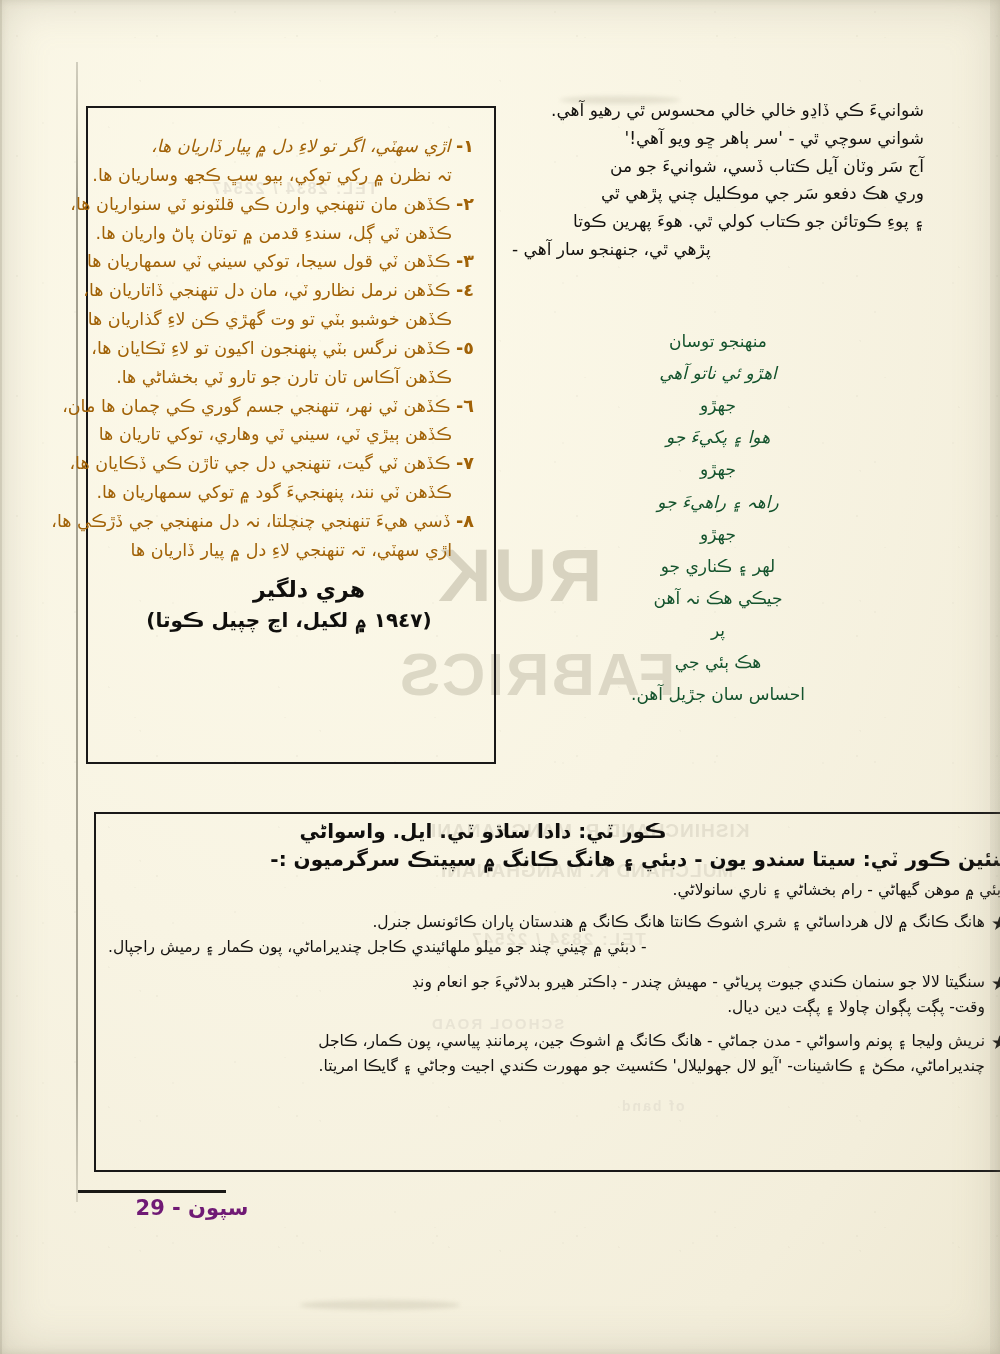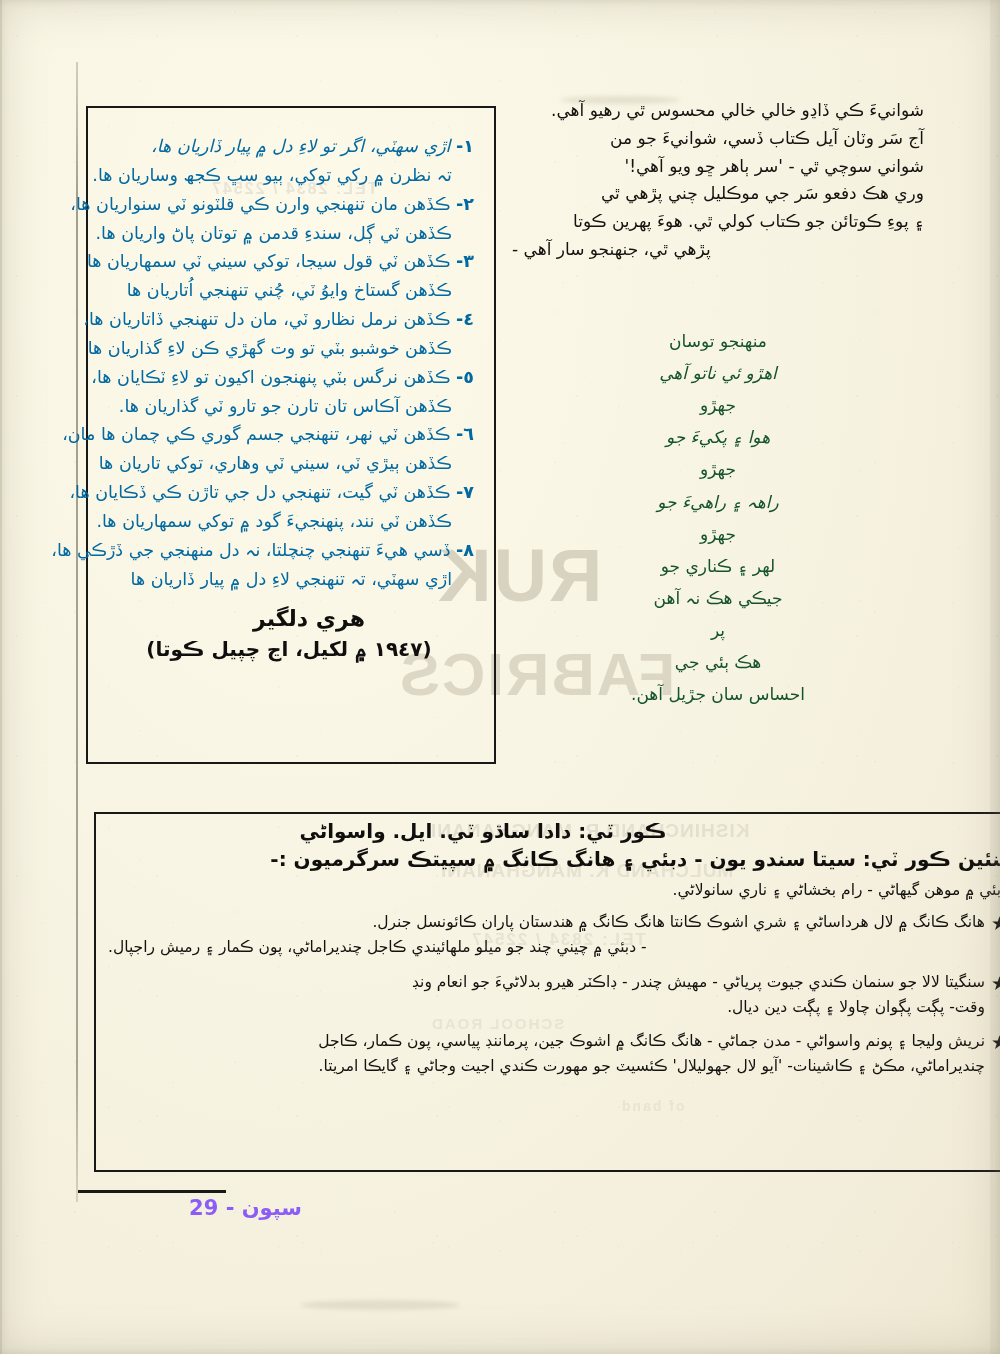--- a/index.html
+++ b/index.html
@@ -76,21 +76,21 @@
     box-sizing:border-box;
   }
   #poem-inner{
     padding:26px 20px 10px 16px;
     direction:rtl;
   }
   .verse{
     margin:0 0 4px 0;
     font-size:17.5px;
     line-height:1.42;
-    color:#0369a1;
+    color:#a16207;
     white-space:nowrap;
     font-weight:500;
   }
   .verse.first{ text-indent:0; }
   .verse.second{ padding-right:22px; }
   .verse .num{ font-weight:600; }
   .verse .ital{ font-style:italic; }
   #poem-sign{
     margin-top:14px;
     font-size:22px;
@@ -181,21 +181,21 @@
   }
   .bline.tail{ text-align:left; }
 
   
   #footer-rule{
     position:absolute;left:78px;top:1190px;width:148px;height:3px;background:#1a1916;
   }
   #footer{
     position:absolute;left:82px;top:1196px;width:220px;
     direction:rtl;
-    font-size:21px;font-weight:bold;color:#8b5cf6;
+    font-size:21px;font-weight:bold;color:#701a75;text-align:center;
   }
   .smudge{
     position:absolute;background:rgba(150,144,122,.20);
     border-radius:50%;pointer-events:none;filter:blur(2px);
   }
 </style>
 </head>
 <body>
 
 <div id="paper"></div>
@@ -217,51 +217,50 @@
     <div>
       <p class="verse first"><span class="num">١-</span> <span class="ital">اڙي سهٽي،  اگر تو لاءِ دل ۾ پيار ڏاريان ها،</span></p>
       <p class="verse second">تہ نظرن ۾ رکي توکي، ٻيو سڀ ڪجھ وساريان ها.</p>
     </div>
     <div>
       <p class="verse first"><span class="num">٢-</span> <span>ڪڏهن مان تنهنجي وارن ڪي قلٽونو ٽي سنواريان ها،</span></p>
       <p class="verse second">ڪڏهن ٽي ڳل، سندءِ قدمن ۾ توتان پاڻ واريان ها.</p>
     </div>
     <div>
       <p class="verse first"><span class="num">٣-</span> <span>ڪڏهن ٽي قول سيجا، توکي سيني ٽي سمهاريان ها</span></p>
-      <p class="verse second">ڪڏهن گستاخ وايوُ ٽي، چُني تنهنجي اُتاريان ها</p>
     </div>
     <div>
       <p class="verse first"><span class="num">٤-</span> <span>ڪڏهن نرمل نظارو ٽي، مان دل تنهنجي ڏاتاريان ها،</span></p>
       <p class="verse second">ڪڏهن خوشبو بٽي تو وت گهڙي ڪن لاءِ گذاريان ها</p>
     </div>
     <div>
       <p class="verse first"><span class="num">٥-</span> <span>ڪڏهن نرگس بٽي پنهنجون اکيون تو لاءِ ٽڪايان ها،</span></p>
-      <p class="verse second">ڪڏهن آڪاس تان تارن جو تارو ٽي گذاريان ها.</p>
+      <p class="verse second">ڪڏهن آڪاس تان تارن جو تارو ٽي بخشاڻي ها.</p>
     </div>
     <div>
       <p class="verse first"><span class="num">٦-</span> <span>ڪڏهن ٽي نهر، تنهنجي جسم گوري ڪي چمان ها مان،</span></p>
       <p class="verse second">ڪڏهن ٻيڙي ٽي، سيني ٽي وهاري، توکي تاريان ها</p>
     </div>
     <div>
       <p class="verse first"><span class="num">٧-</span> <span>ڪڏهن ٽي گيت، تنهنجي دل جي تاڙن ڪي ڏڪايان ها،</span></p>
       <p class="verse second">ڪڏهن ٽي نند، پنهنجيءَ گود ۾ توکي سمهاريان ها.</p>
     </div>
     <div>
       <p class="verse first"><span class="num">٨-</span> <span>ڏسي هيءَ تنهنجي چنچلتا، نہ دل منهنجي جي ڏڙڪي ها،</span></p>
       <p class="verse second ital">اڙي سهٽي، تہ تنهنجي لاءِ دل ۾ پيار ڏاريان ها</p>
     </div>
     <div id="poem-sign">هري دلگير</div>
     <div id="poem-note">(١٩٤٧ ۾ لکيل، اڃ چپيل ڪوتا)</div>
   </div>
 </div>
 
 <div id="right-col">
   <p class="prose">شواني‌ءَ ڪي ڏاڍو خالي خالي محسوس ٿي رهيو آهي.</p>
+  <p class="prose">شواني سوچي ٿي - 'سر ٻاهر ڇو ويو آهي!'</p>
   <p class="prose">آج سَر وٽان آيل ڪتاب ڏسي، شواني‌ءَ جو من</p>
-  <p class="prose">شواني سوچي ٿي - 'سر ٻاهر ڇو ويو آهي!'</p>
   <p class="prose">وري هڪ دفعو سَر جي موڪليل چني پڙهي ٿي</p>
   <p class="prose">۽ پوءِ ڪوتائن جو ڪتاب کولي ٿي. هوءَ پهرين ڪوتا</p>
   <p class="prose indent">پڙهي ٿي، جنهنجو سار آهي -</p>
 </div>
 
 <div id="center-verse">
   <p class="cv">منهنجو توسان</p>
   <p class="cv ital">اهڙو ئي ناتو آهي</p>
   <p class="cv">جهڙو</p>
   <p class="cv ital">هوا ۽ پکي‌ءَ جو</p>

